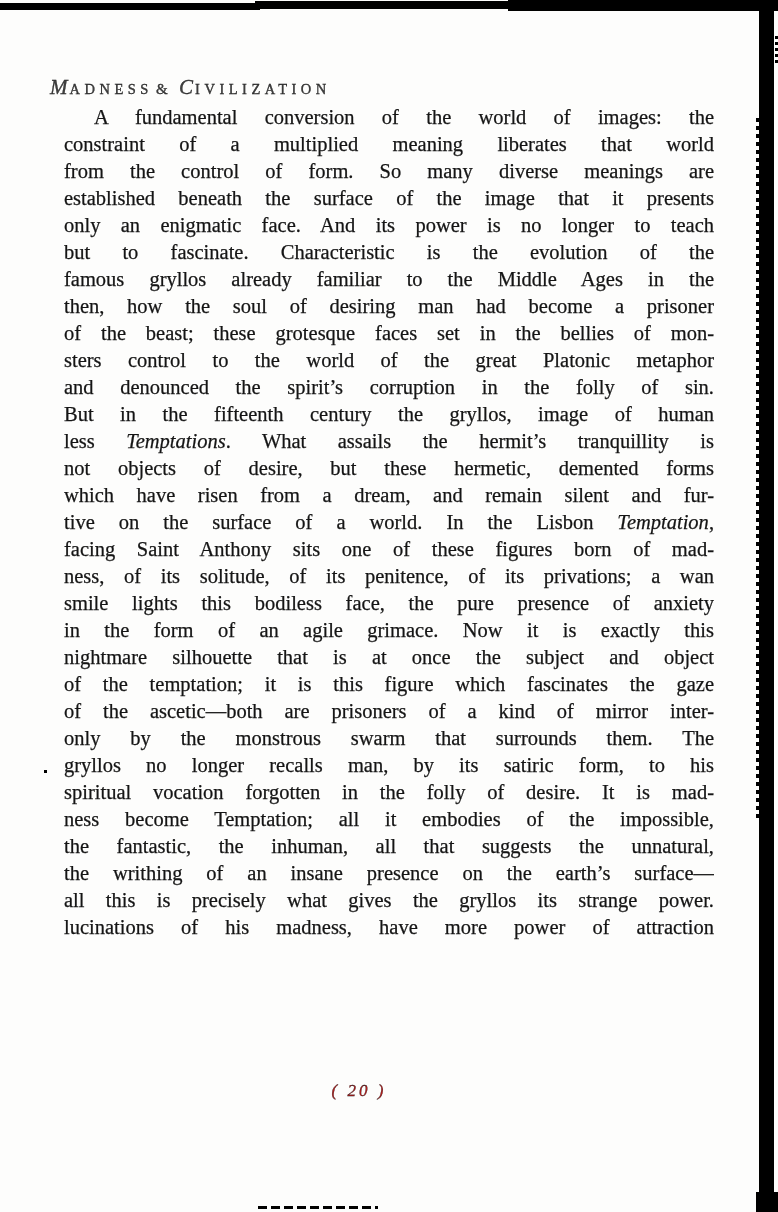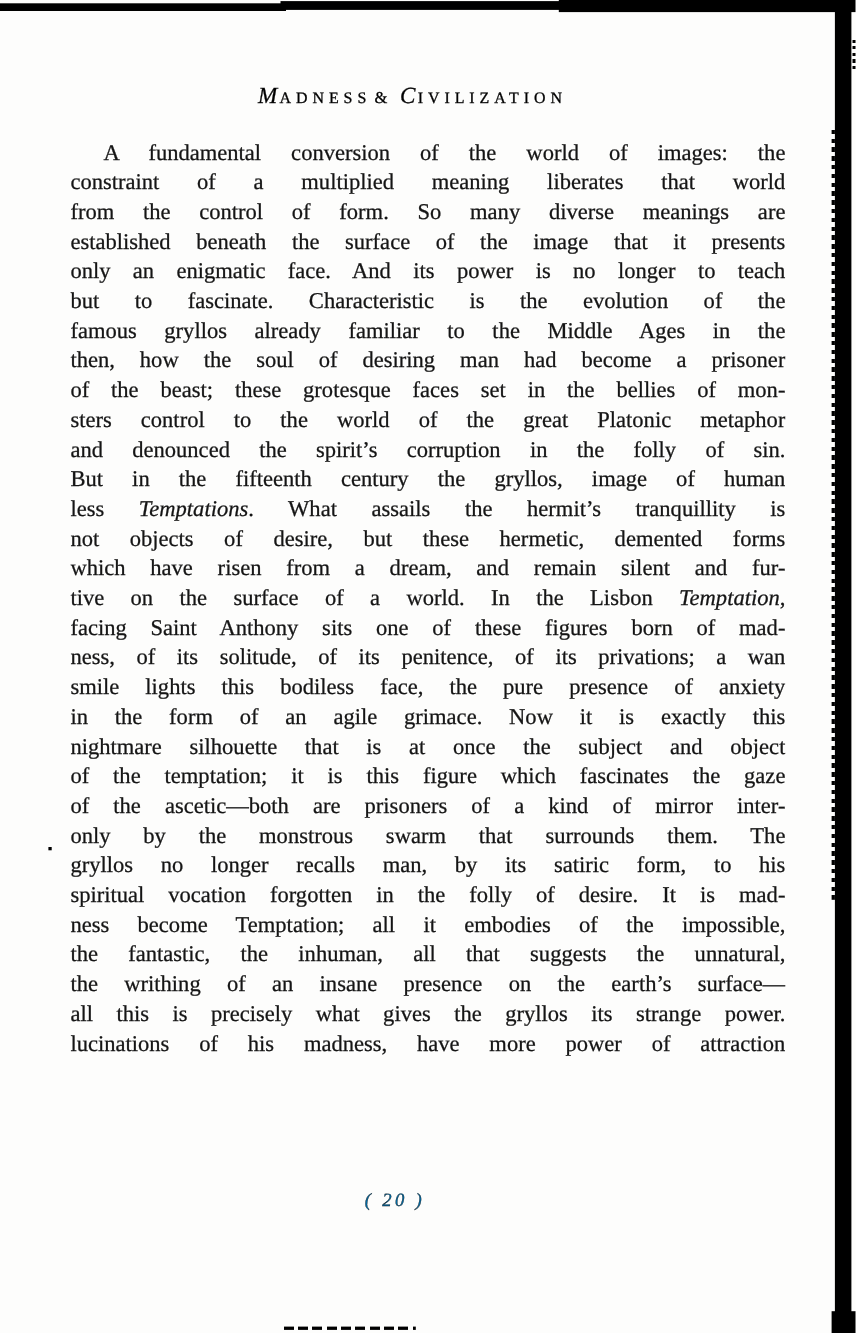--- a/index.html
+++ b/index.html
@@ -41,43 +41,43 @@
   .bottom-dashes {
     left: 258px; top: 1206px; width: 120px; height: 3px;
     background: repeating-linear-gradient(90deg, #000 0 9px, transparent 9px 13px);
   }
   .speck { left: 44px; top: 770px; width: 3px; height: 3px; }
 
   
   .running-head {
     position: absolute;
     top: 75px; left: 50px; width: 650px;
-    text-align: center;
+    text-align: left;
     white-space: nowrap;
-    color: #000000;
+    color: #404040;
     -webkit-text-stroke: 0.3px #101010;
   }
   .rh-initial {
     font-style: italic;
     font-size: 21px;
     letter-spacing: 2px;
   }
   .rh-caps {
     font-size: 14.5px;
     letter-spacing: 4.5px;
   }
   .rh-amp {
     font-size: 15px;
     margin: 0 7px 0 3px;
   }
 
   
   .body-text {
     position: absolute;
-    top: 126px; left: 64px; width: 650px;
+    top: 104px; left: 64px; width: 650px;
     font-size: 20.5px;
     line-height: 27px;
     word-spacing: 2px;
     -webkit-text-stroke: 0.25px #151515;
   }
   .text-line {
     height: 27px;
     overflow: hidden;
     text-align: justify;
     text-align-last: justify;
@@ -86,21 +86,21 @@
   .text-line i { font-style: italic; }
 
   
   .folio {
     position: absolute;
     top: 1081px; left: 34px; width: 650px;
     text-align: center;
     font-style: italic;
     font-size: 17px;
     letter-spacing: 3px;
-    color: #0369a1;
+    color: #b91c1c;
     -webkit-text-stroke: 0.3px #101010;
   }
 </style>
 </head>
 <body>
 
 <div class="page">
 
   <div class="artifact top-bar-a"></div>
   <div class="artifact top-bar-b"></div>

